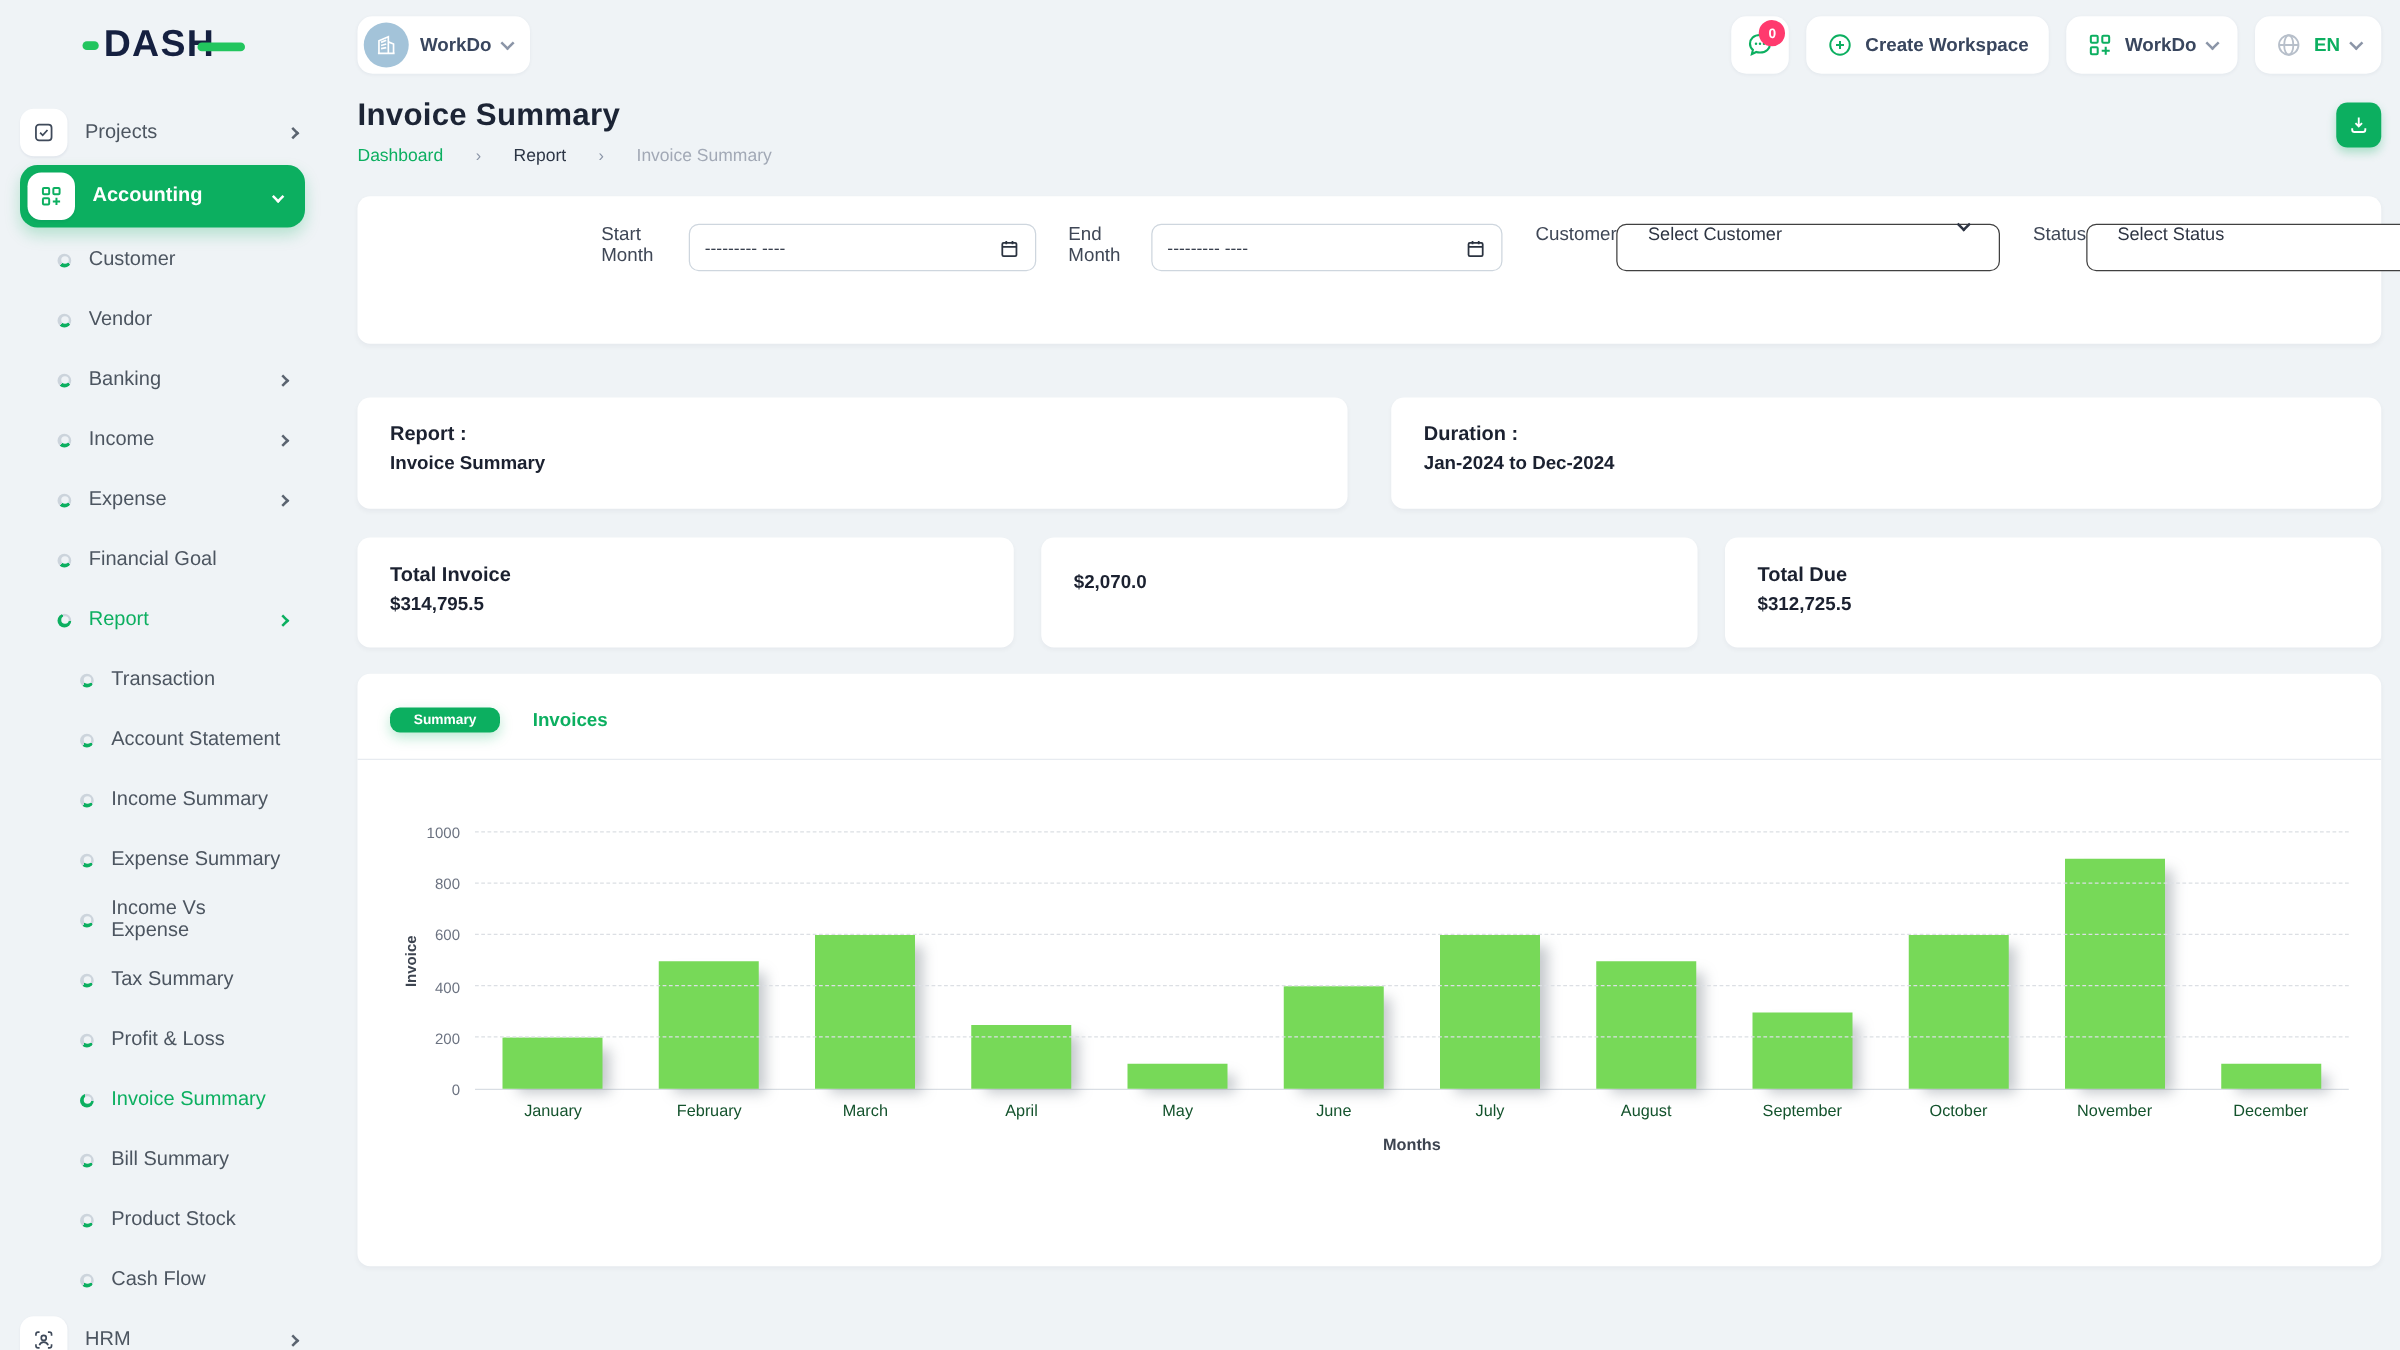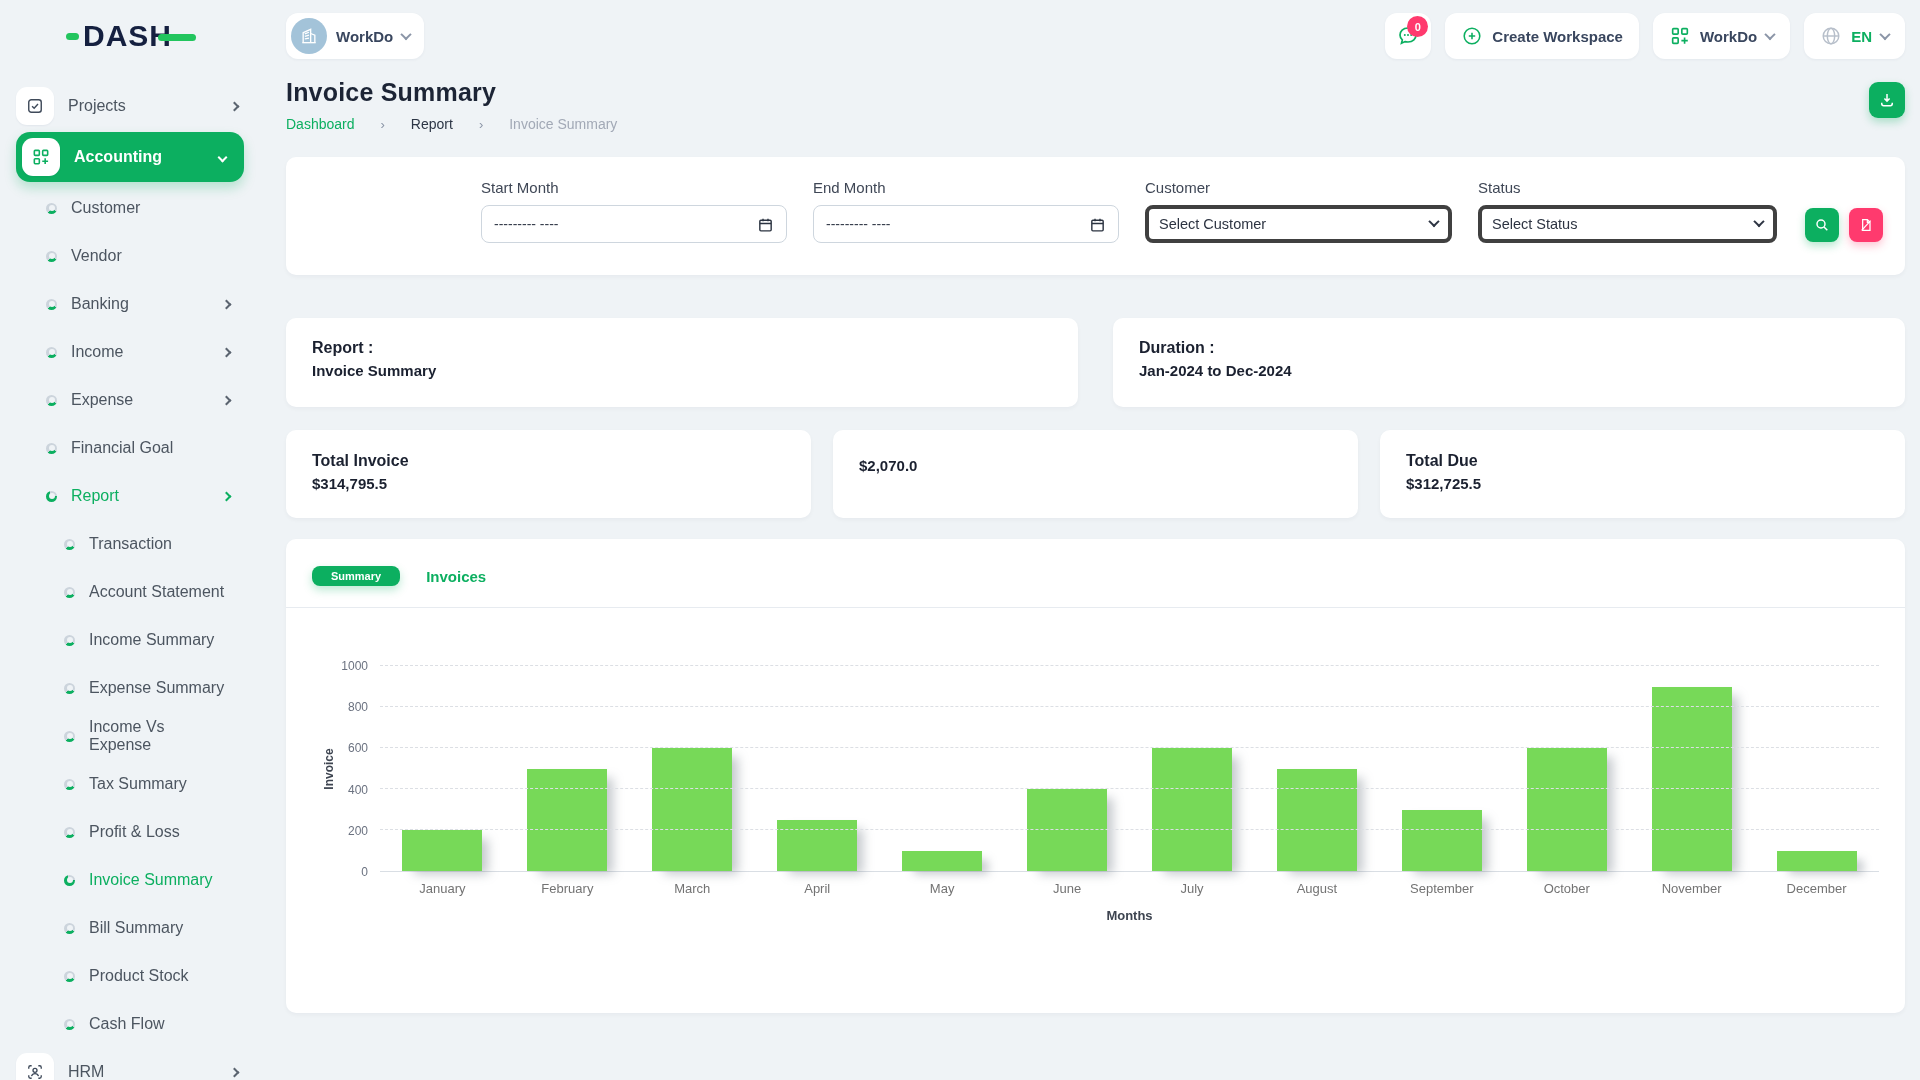--- a/index.html
+++ b/index.html
@@ -59,30 +59,30 @@
   .breadcrumb { display:flex; align-items:center; gap:26px; margin-top:9px; font-size:14px; }
   .bc-link { color:#0caf60; cursor:pointer; }
   .bc-mid { color:#2c3545; cursor:pointer; }
   .bc-cur { color:#a2a9b6; }
   .bc-sep { color:#8b95a7; font-size:13px; }
   .dl-btn { margin-left:auto; margin-top:4px; width:36px; height:36px; border-radius:9px; background:#0caf60; border:none;
             display:flex; align-items:center; justify-content:center; cursor:pointer; box-shadow:0 4px 8px rgba(12,175,96,.3); }
   .card { background:#fff; border-radius:10px; box-shadow:0 2px 4px rgba(16,24,40,.04); }
   
   .filter-card { margin-top:25px; height:118px; padding:22px 26px 0 195px; display:flex; align-items:flex-start; gap:26px; }
-  .field { display:flex; flex-direction:column; }
+  .field { display:flex; }
   .field-label { font-size:15px; color:#3f4756; margin-bottom:9px; }
   .finput { height:38px; border:1px solid #ced6de; border-radius:8px; display:flex; align-items:center;
             padding:0 12px; background:#fff; }
   .finput input { border:none; outline:none; flex:1; font-size:14px; color:#2d3442; background:transparent;
                   font-family:"Liberation Sans","DejaVu Sans",sans-serif; }
   .finput input::placeholder { color:#39404e; opacity:1; }
   .w-start{width:306px;} .w-end{width:306px;} .w-cust{width:307px;} .w-stat{width:299px;}
-  .fselect { height:38px; border:4px solid #404040; border-radius:8px; display:flex; align-items:center;
-             justify-content:space-between; padding:0 10px; font-size:14.5px; color:#2d3442; cursor:pointer; background:#fff; }
+  .fselect { height:38px; border:1px solid #404040; border-radius:8px; display:flex; align-items:flex-start;
+             justify-content:space-between; padding:0 24px; font-size:14.5px; color:#2d3442; cursor:pointer; background:#fff; }
   .fselect .chev { border-color:#2d3442; margin-top:-3px; }
   .filter-actions { display:flex; gap:10px; margin-top:29px; margin-left:2px; }
   .sq-btn { width:34px; height:34px; border-radius:8px; border:none; display:flex; align-items:center;
             justify-content:center; cursor:pointer; }
   .sq-green { background:#0caf60; box-shadow:0 4px 8px rgba(12,175,96,.3); }
   .sq-pink { background:#ff3a6e; box-shadow:0 4px 8px rgba(255,58,110,.3); }
   
   .row2 { display:flex; gap:35px; margin-top:43px; }
   .info-card { flex:1; height:89px; padding:21px 26px; }
   .info-title { font-size:16px; font-weight:700; color:#1b2130; }
@@ -101,21 +101,21 @@
   .y-axis { width:68px; position:relative; height:206px; flex:0 0 68px; }
   .y-title { position:absolute; left:-4px; top:50%; transform:translateY(-50%) rotate(-90deg);
              transform-origin:center; font-size:12px; font-weight:700; color:#3d4450; }
   .y-tick { position:absolute; right:12px; transform:translateY(50%); font-size:12px; color:#6b7280; }
   .plot { flex:1; position:relative; height:206px; border-bottom:1px solid #d9dee4; }
   .gridline { position:absolute; left:0; right:0; border-top:1px dashed #dcdfe4; }
   .bars { position:absolute; inset:0; display:flex; align-items:flex-end; }
   .bar-cell { flex:1; display:flex; justify-content:center; align-items:flex-end; height:100%; }
   .bar { width:64%; background:#77d958; box-shadow:9px 6px 10px -3px rgba(110,120,130,.4); }
   .x-labels { display:flex; margin-left:68px; margin-top:9px; }
-  .x-labels span { flex:1; text-align:center; font-size:13px; color:#737373; }
+  .x-labels span { flex:1; text-align:center; font-size:13px; color:#14532d; }
   .x-axis-title { margin-left:68px; text-align:center; font-size:13px; font-weight:700; color:#3d4450; margin-top:12px; }
   svg { display:block; }
 </style>
 </head>
 <body>
 
 <header class="topbar">
   <div class="topbar-left">
     <div class="logo">
       <span class="logo-dash-sm"></span>

